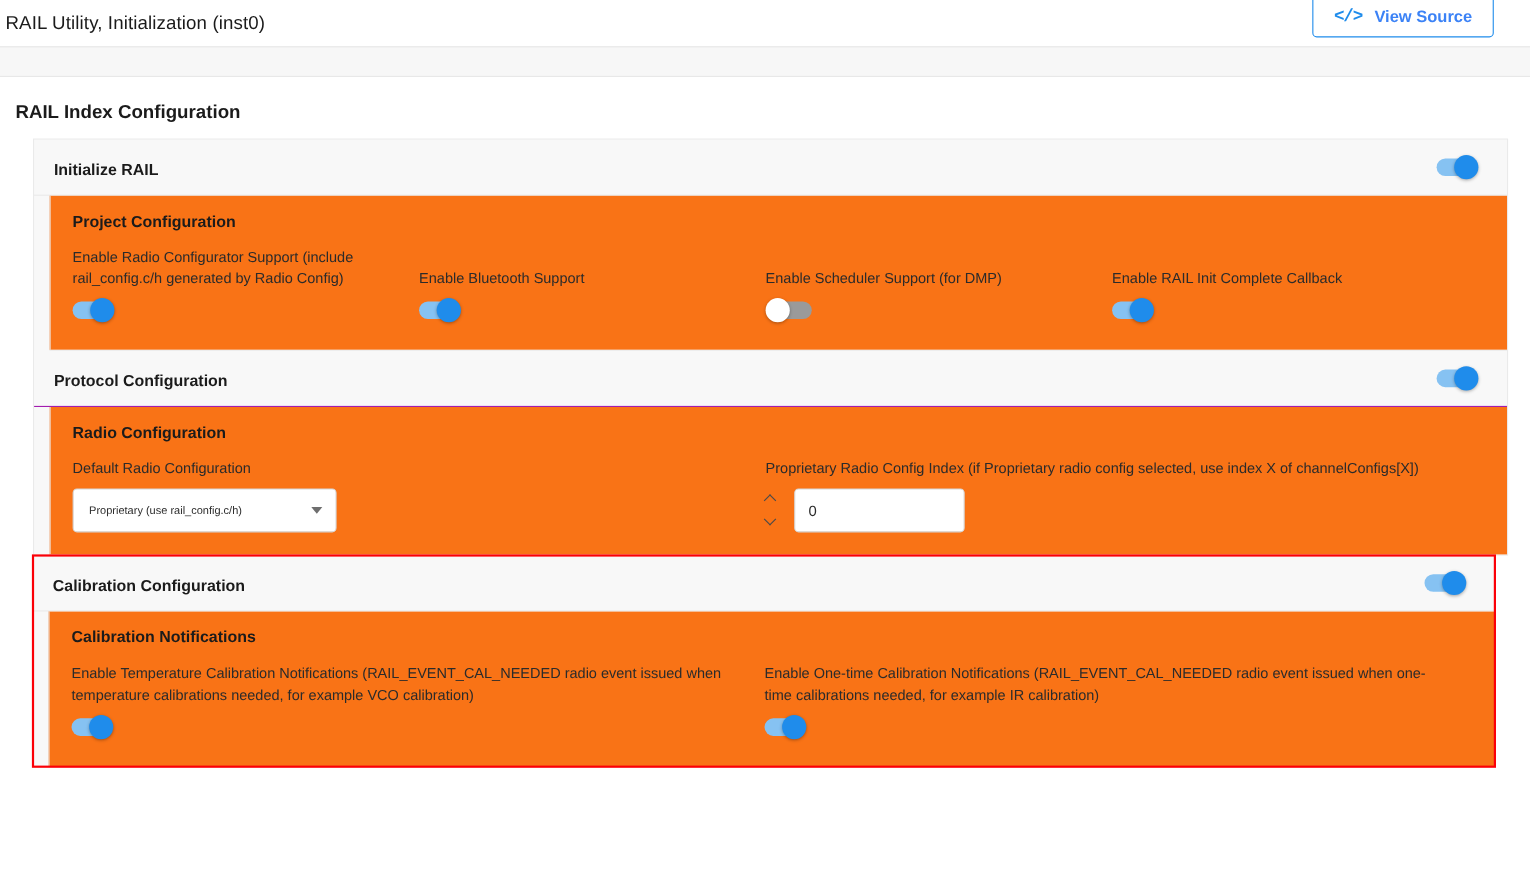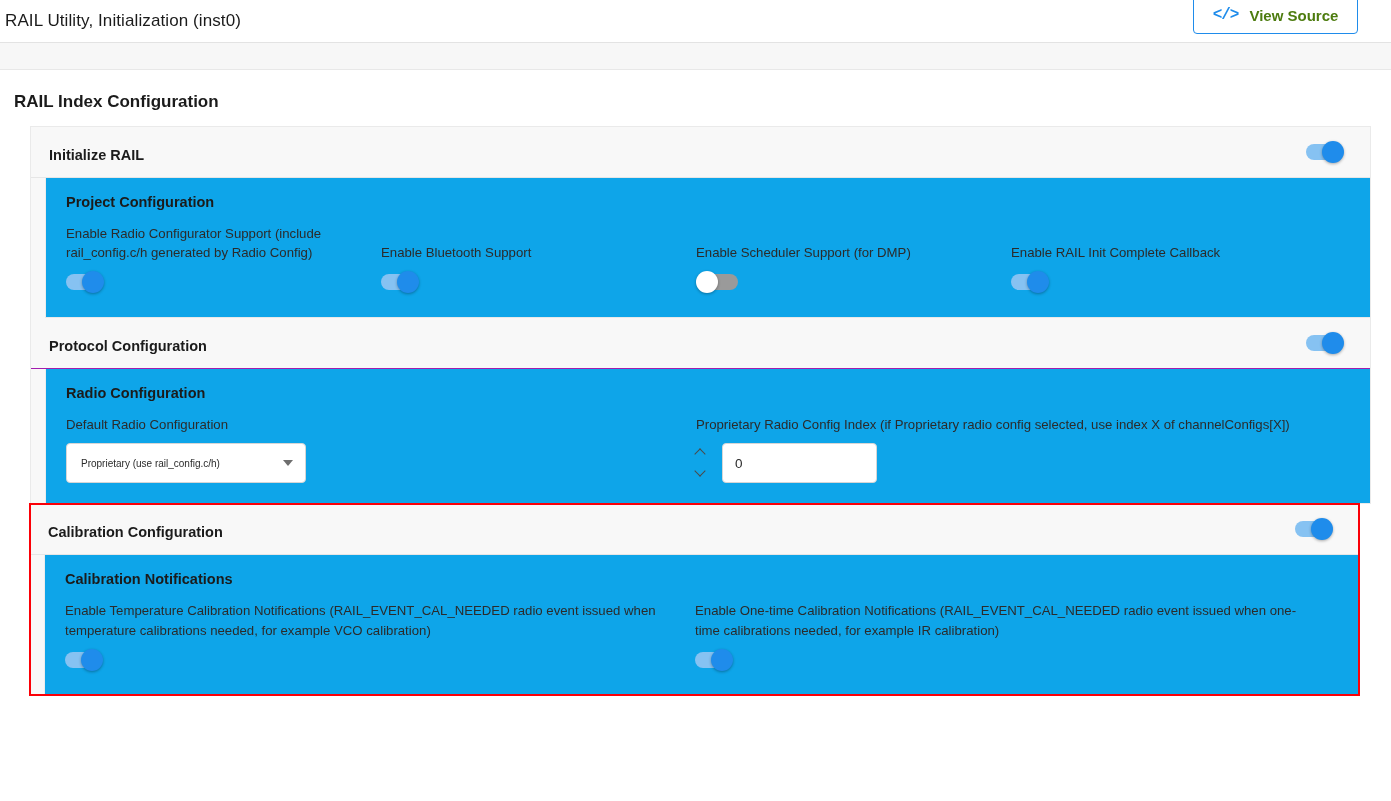--- a/index.html
+++ b/index.html
@@ -26,21 +26,21 @@
     position: absolute; right: 33px; top: -4px;
     height: 38px; min-width: 165px;
     border: 1.6px solid #1f8ceb; border-radius: 4px;
     background: #ffffff;
     display: flex; align-items: center; justify-content: center; gap: 11px;
     padding: 0 18px;
     cursor: pointer;
   }
   .vs-icon { color: #1f8ceb; font-size: 16px; font-weight: 700; line-height: 1;
              font-family: "Liberation Mono", monospace; letter-spacing: -1px;}
-  .vs-label { color: #4d7c0f; font-size: 15px; font-weight: 700; }
+  .vs-label { color: #3b82f6; font-size: 15px; font-weight: 700; }
 
   .toolbar-strip {
     height: 28px;
     background: #f7f7f7;
     border-top: 1px solid #e3e3e3;
     border-bottom: 1px solid #e8e8e8;
   }
 
   
   .page { padding: 0; background: #ffffff; }
@@ -59,21 +59,21 @@
   .card-header {
     display: flex; align-items: flex-end; justify-content: space-between;
     padding: 14px 18px 14px 18px;
     background: #f8f8f8;
     border-bottom: 1px solid #e6e6e6;
   }
   .card-header-title { font-size: 14.5px; font-weight: 700; color: #1b1b1b; }
   .card-body { background: #f8f8f8; padding: 0; }
 
   .sub-card {
-    background: #0ea5e9;
+    background: #f97316;
     margin-left: 14px;
     border-left: 1px solid #ededed;
     padding: 0;
   }
   .group {
     padding: 16px 0 20px 20px;
   }
   .group-title {
     font-size: 14.5px; font-weight: 700; color: #1b1b1b;
     margin-bottom: 14px;

